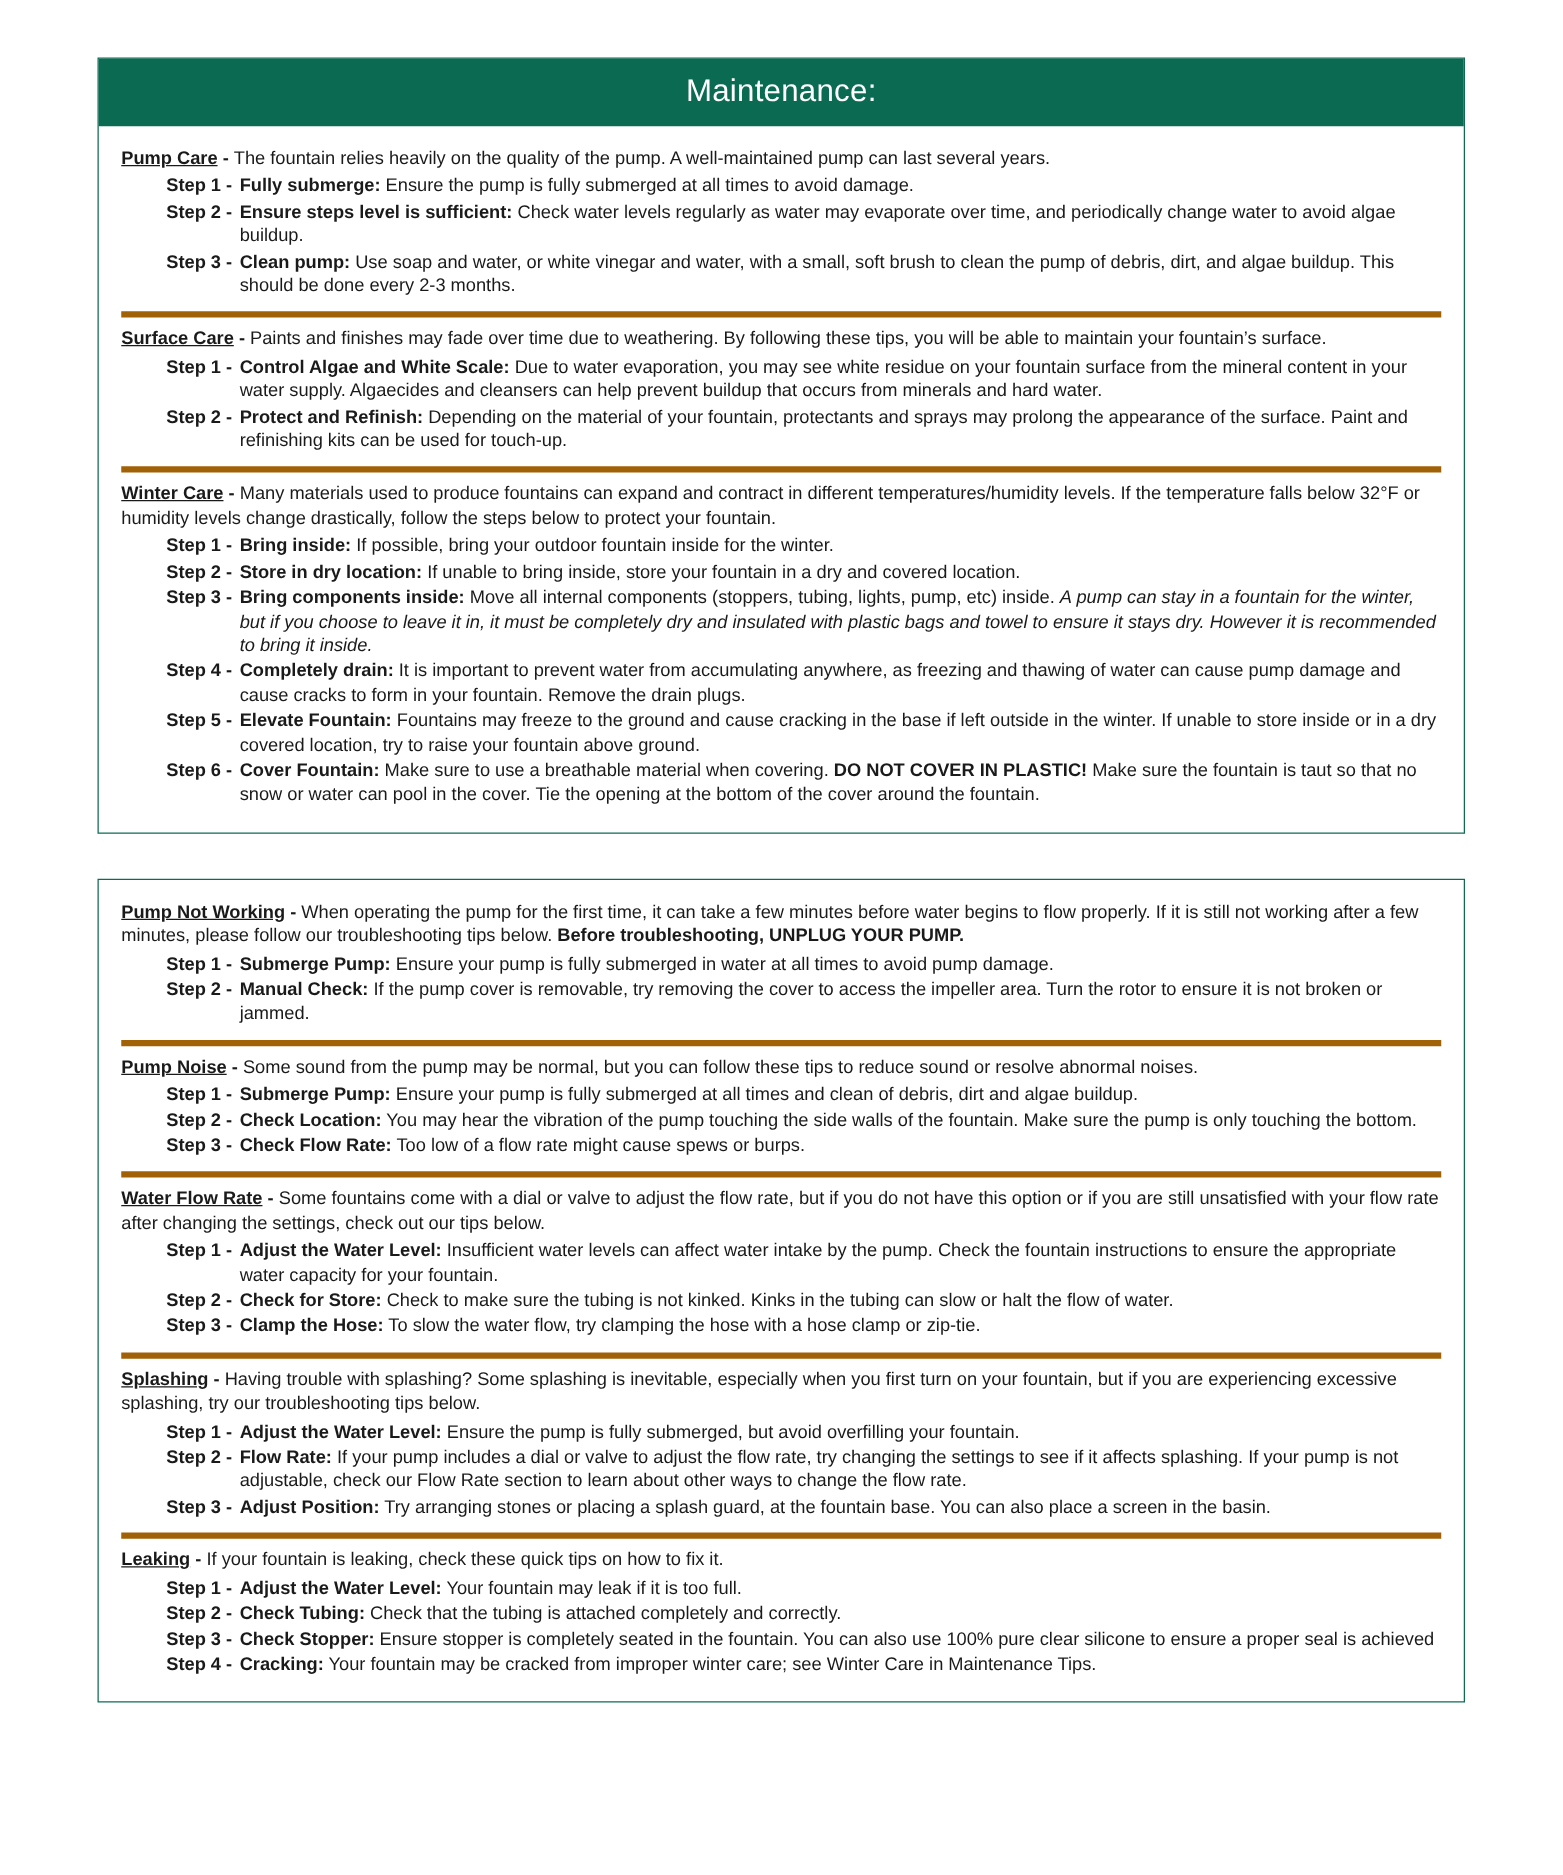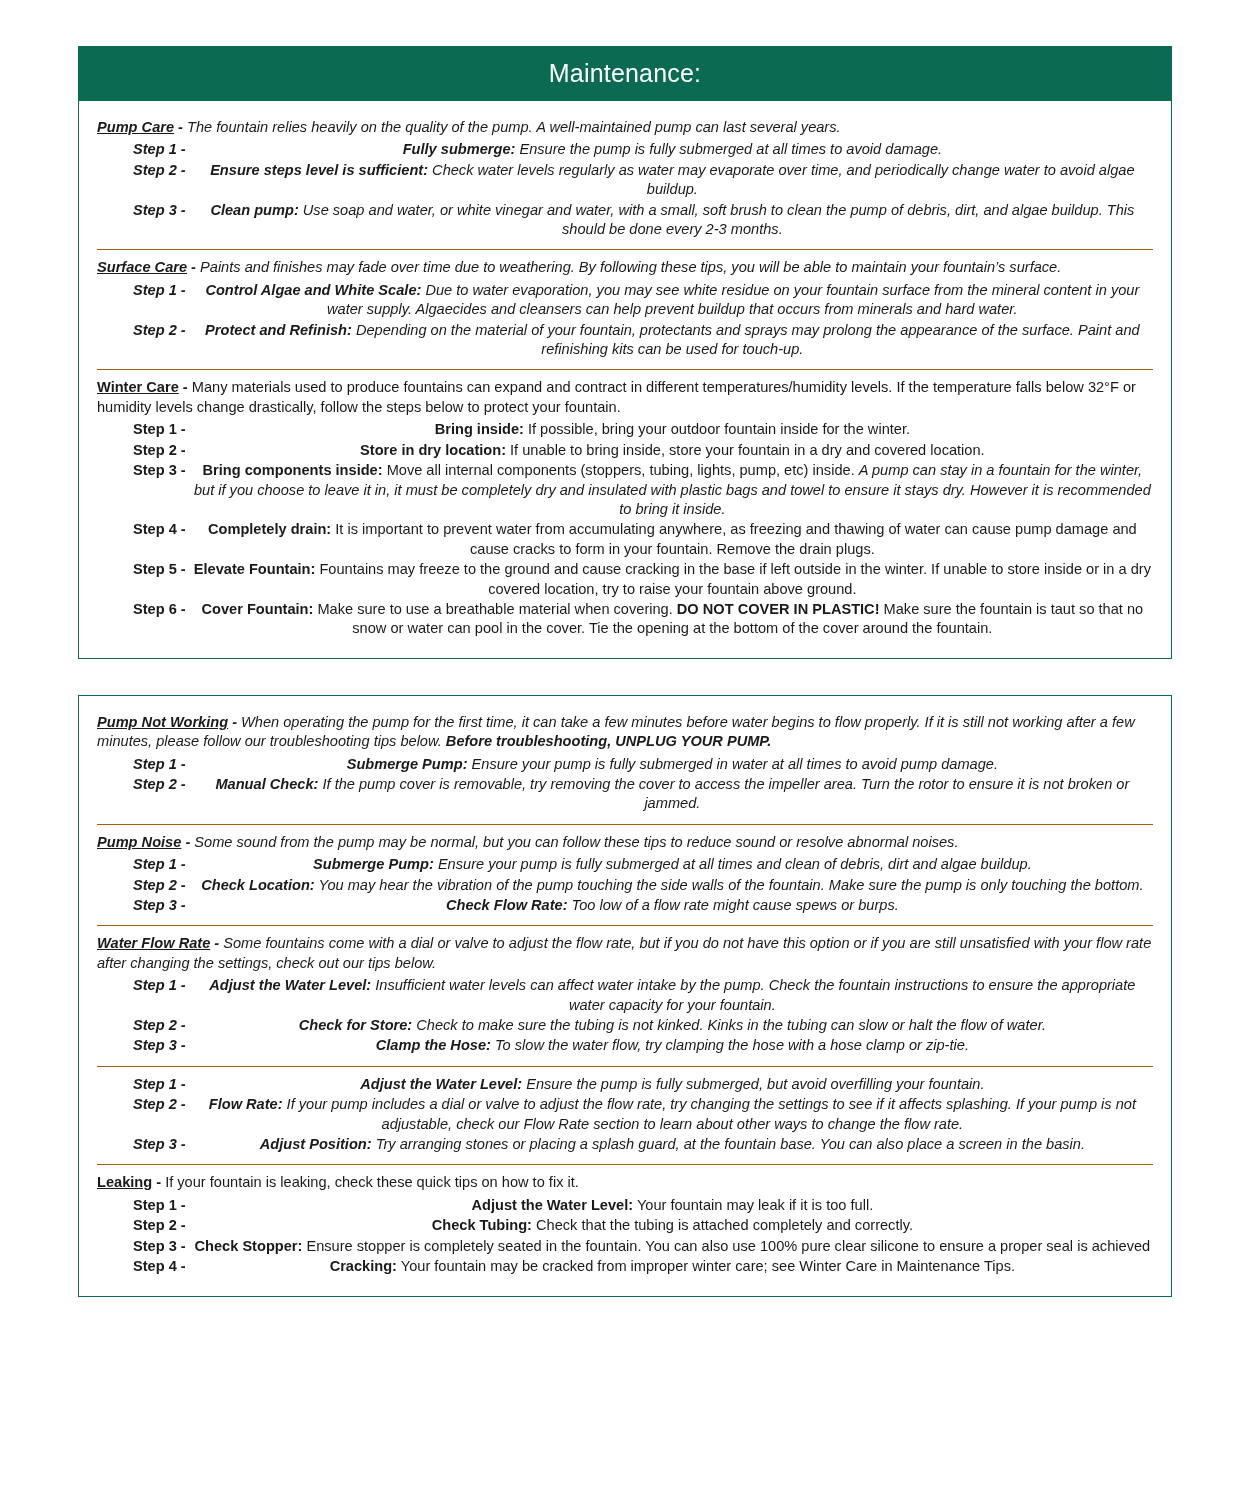--- a/index.html
+++ b/index.html
@@ -35,22 +35,21 @@
     font-weight: 400;
   }
   .panel-body {
     padding: 17px 18px 16px 18px;
   }
   .section {
     padding-bottom: 9px;
     margin-bottom: 8px;
   }
   .section.divided {
-    border-bottom: 1px solid #a16207;
-    font-style: italic;
+    border-bottom: 5px solid #a16207;
   }
   .section:last-child {
     border-bottom: none;
     margin-bottom: 0;
     padding-bottom: 2px;
   }
   .section-intro {
     font-size: 14.6px;
     line-height: 1.33;
     margin: 0 0 3px 0;
@@ -64,21 +63,20 @@
     margin: 0;
     padding: 0;
     list-style: none;
   }
   .step {
     display: flex;
     font-size: 14.6px;
     line-height: 1.33;
     margin-bottom: 1px;
     padding-left: 36px;
-    text-align: center;
   }
   .step-label {
     font-weight: bold;
     white-space: nowrap;
     padding-right: 6px;
     flex: 0 0 auto;
   }
   .step-text {
     flex: 1 1 auto;
   }
@@ -202,20 +200,21 @@
               <span class="step-label">Step 2 -</span>
               <span class="step-text"><b>Check for Store:</b> Check to make sure the tubing is not kinked. Kinks in the tubing can slow or halt the flow of water.</span>
             </li>
             <li class="step">
               <span class="step-label">Step 3 -</span>
               <span class="step-text"><b>Clamp the Hose:</b> To slow the water flow, try clamping the hose with a hose clamp or zip-tie.</span>
             </li>
           </ul>
         </div>
         <div class="section divided">
+          <p class="section-intro"><span class="section-title">Splashing</span><b> - </b><span>Having trouble with splashing? Some splashing is inevitable, especially when you first turn on your fountain, but if you are experiencing excessive splashing, try our troubleshooting tips below.</span></p>
           <ul class="steps">
             <li class="step">
               <span class="step-label">Step 1 -</span>
               <span class="step-text"><b>Adjust the Water Level:</b> Ensure the pump is fully submerged, but avoid overfilling your fountain.</span>
             </li>
             <li class="step">
               <span class="step-label">Step 2 -</span>
               <span class="step-text"><b>Flow Rate:</b> If your pump includes a dial or valve to adjust the flow rate, try changing the settings to see if it affects splashing. If your pump is not adjustable, check our Flow Rate section to learn about other ways to change the flow rate.</span>
             </li>
             <li class="step">

